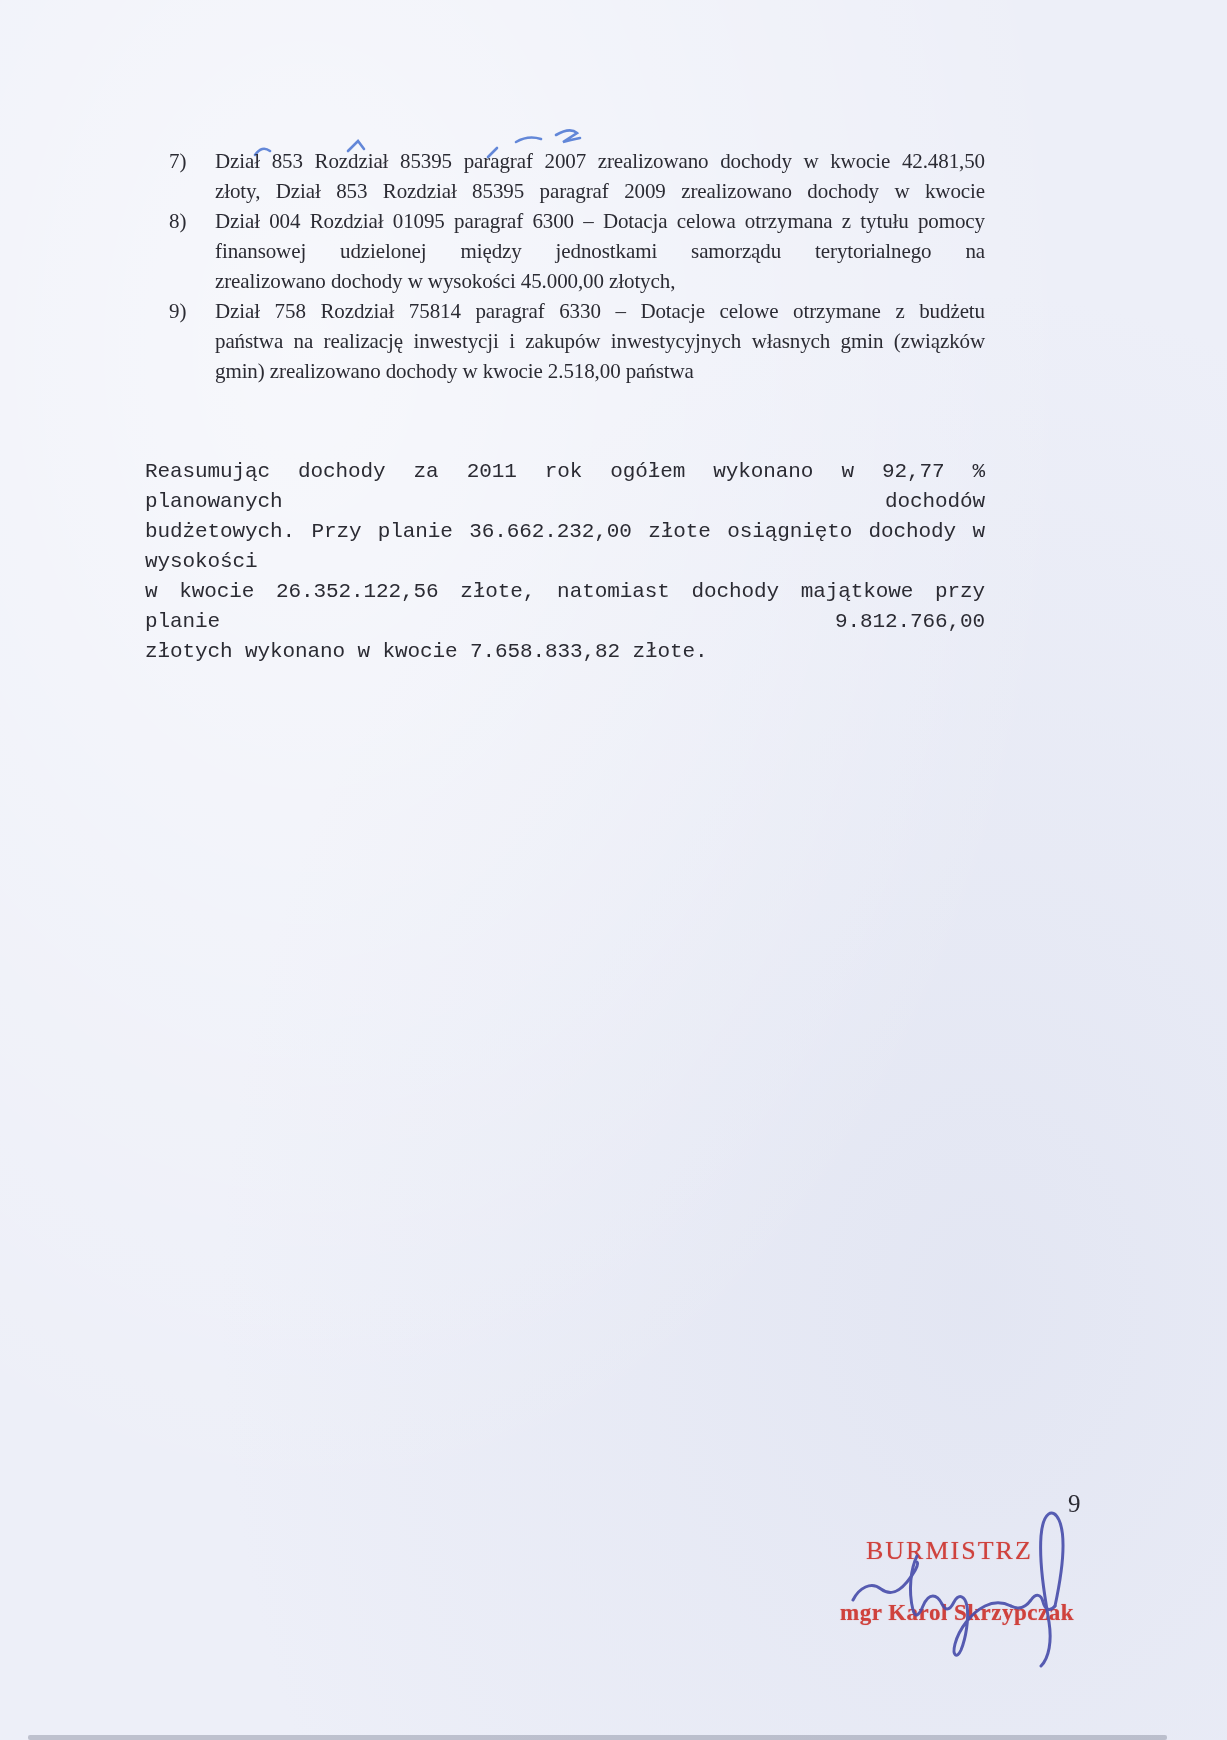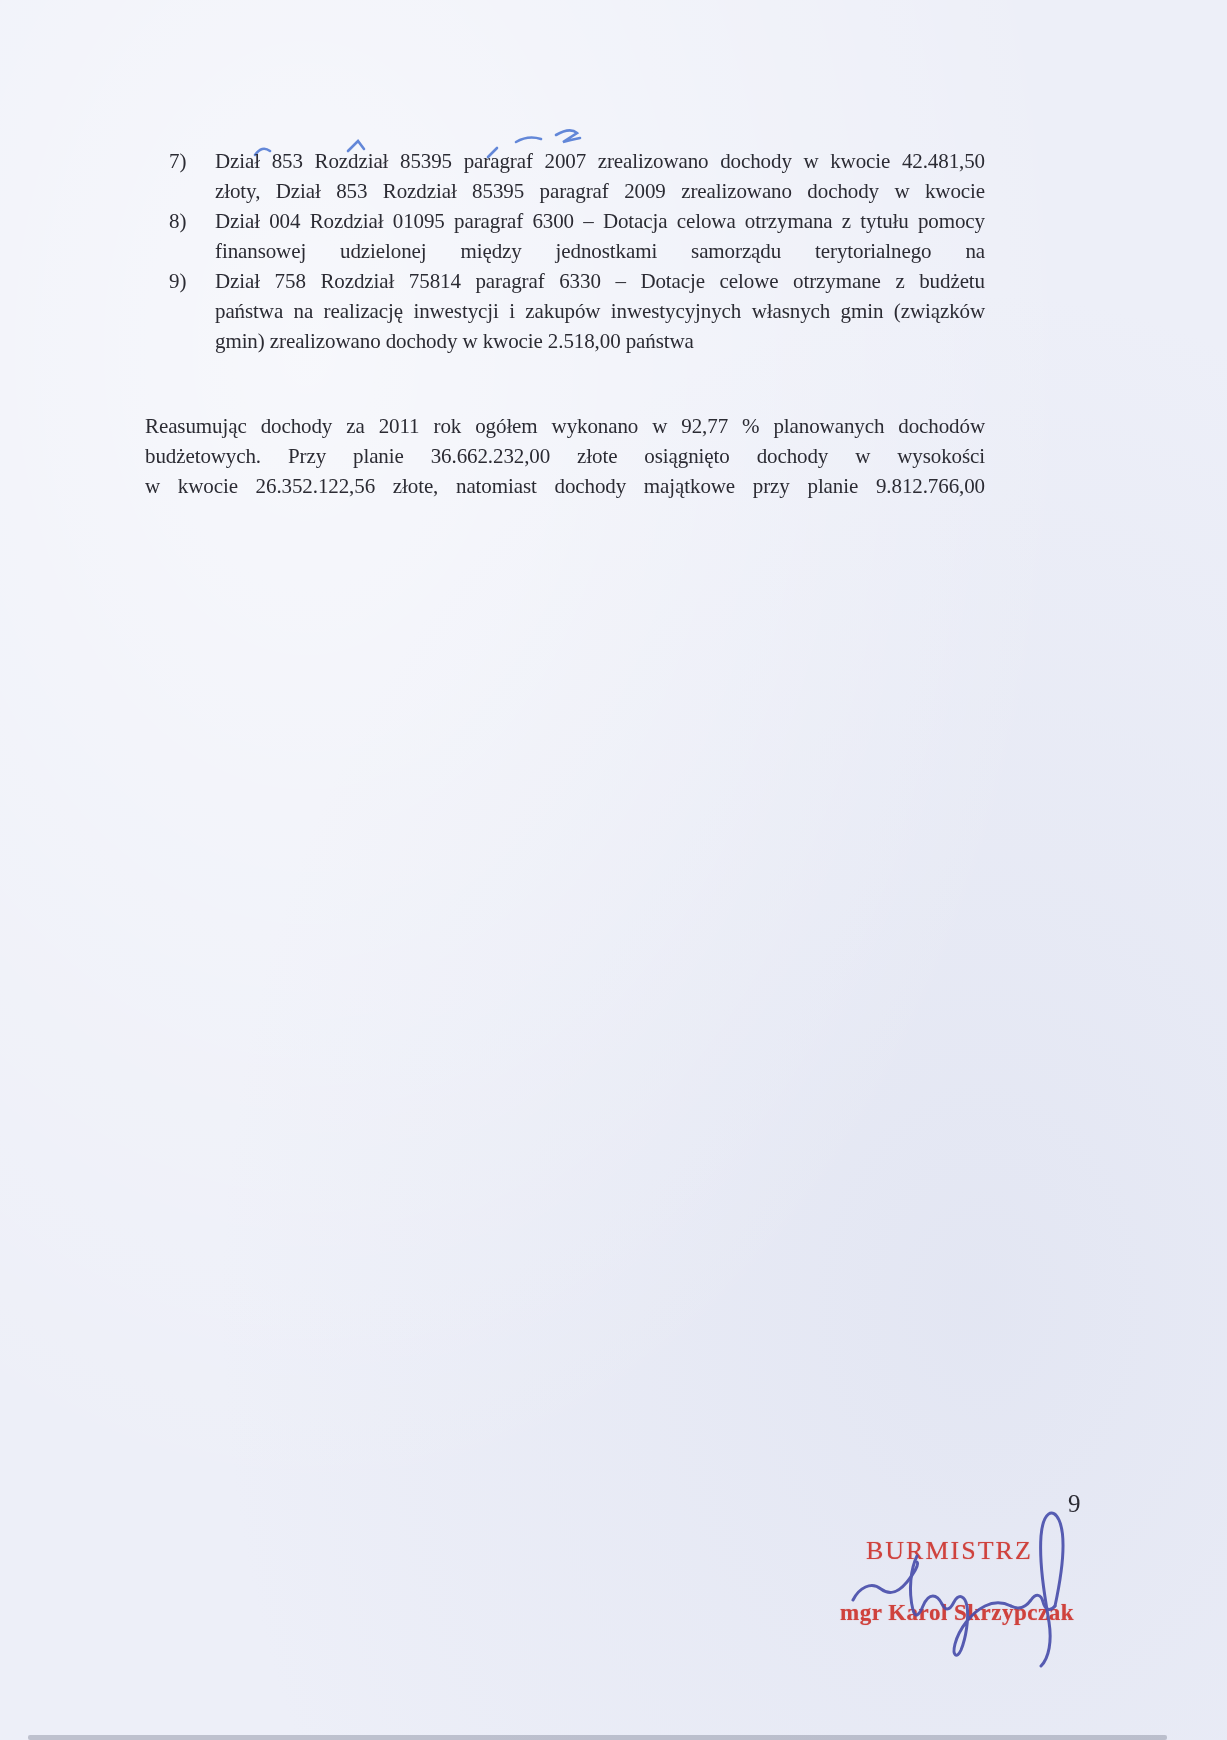--- a/index.html
+++ b/index.html
@@ -16,21 +16,21 @@
   .content{
     position:absolute;left:145px;top:146px;width:840px;
     font-size:21px;line-height:30px;letter-spacing:-0.1px;
     color:#2b2b33;
   }
   ol.numbered{margin:0;padding:0;}
   ol.numbered li{list-style:none;position:relative;padding-left:70px;margin:0;}
   .marker{position:absolute;left:24px;top:0;}
   .line{text-align:justify;text-align-last:justify;}
   .line.end{text-align-last:left;}
-  .summary{margin-top:55px;}
+  .summary{margin-top:71px;font-family:Liberation Mono, monospace;}
   .pageno{
     position:absolute;left:1068px;top:1490px;
     font-size:25px;color:#2b2b33;
   }
   .stamp-title{
     position:absolute;left:866px;top:1536px;width:180px;
     font-size:26px;font-weight:normal;letter-spacing:2px;
     color:#cf423d;text-shadow:0 0 1px rgba(207,66,61,0.55);
   }
   .stamp-name{
@@ -64,33 +64,35 @@
     <ol class="numbered">
       <li>
         <span class="marker">7)</span>
         <div class="line">Dział 853 Rozdział 85395 paragraf 2007 zrealizowano dochody w kwocie 42.481,50</div>
         <div class="line">złoty, Dział 853 Rozdział 85395 paragraf 2009 zrealizowano dochody w kwocie</div>
       </li>
       <li>
         <span class="marker">8)</span>
         <div class="line">Dział 004 Rozdział 01095 paragraf 6300 – Dotacja celowa otrzymana z tytułu pomocy</div>
         <div class="line">finansowej udzielonej między jednostkami samorządu terytorialnego na</div>
+        <div class="line end">zrealizowano dochody w wysokości 45.000,00 złotych,</div>
       </li>
       <li>
         <span class="marker">9)</span>
         <div class="line">Dział 758 Rozdział 75814 paragraf 6330 – Dotacje celowe otrzymane z budżetu</div>
         <div class="line">państwa na realizację inwestycji i zakupów inwestycyjnych własnych gmin (związków</div>
         <div class="line end">gmin) zrealizowano dochody w kwocie 2.518,00 państwa</div>
       </li>
     </ol>
 
     <div class="summary">
       <div class="line">Reasumując dochody za 2011 rok ogółem wykonano w 92,77 % planowanych dochodów</div>
       <div class="line">budżetowych. Przy planie 36.662.232,00 złote osiągnięto dochody w wysokości</div>
       <div class="line">w kwocie 26.352.122,56 złote, natomiast dochody majątkowe przy planie 9.812.766,00</div>
+      <div class="line end">złotych wykonano w kwocie 7.658.833,82 złote.</div>
     </div>
   </div>
 
   <div class="pageno">9</div>
 
   <div class="stamp-title">BURMISTRZ</div>
   <div class="stamp-name">mgr Karol Skrzypczak</div>
 
   <svg class="signature" width="240" height="175" viewBox="0 0 240 175">
     <g fill="none" stroke="#4a50ac" stroke-width="3" stroke-linecap="round" stroke-linejoin="round" opacity="0.92">

